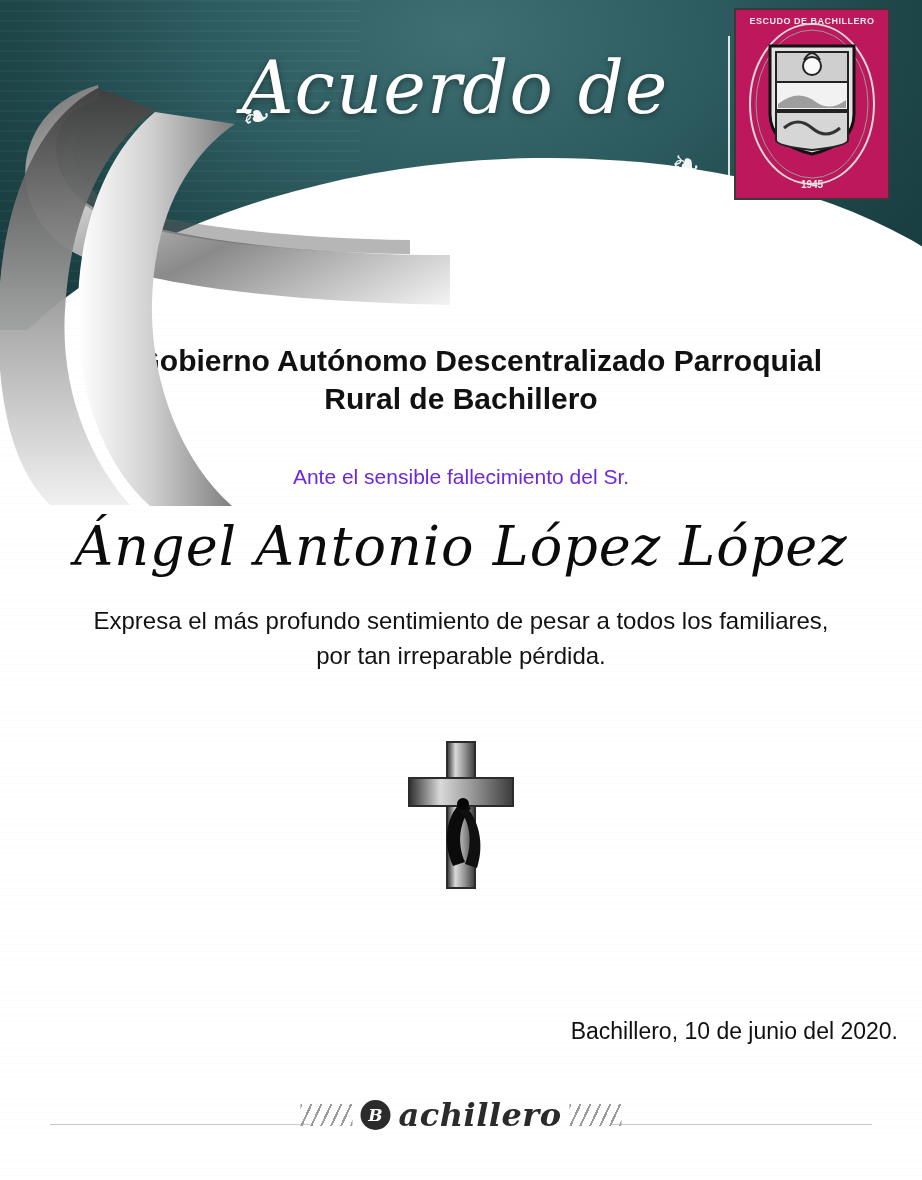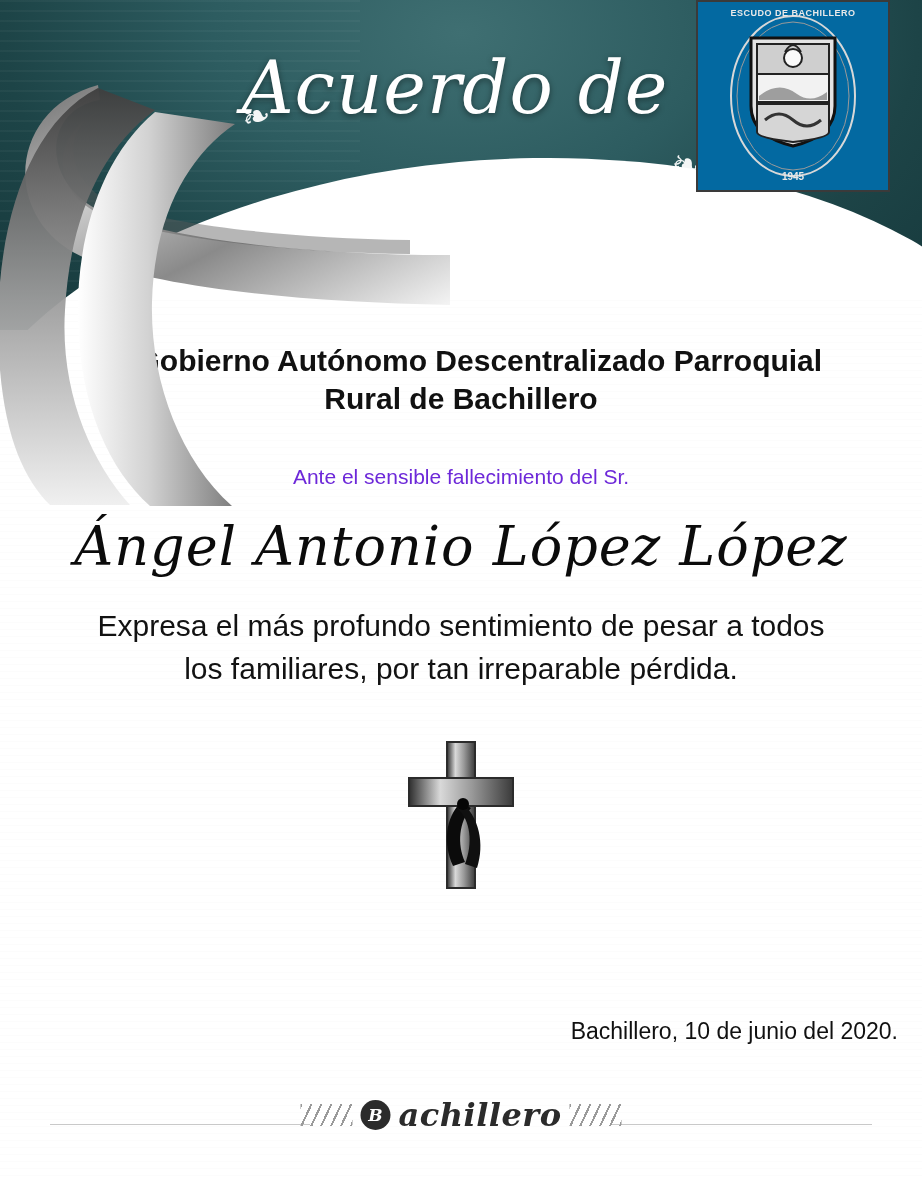--- a/index.html
+++ b/index.html
@@ -96,28 +96,27 @@
     width: 2px;
     height: 150px;
     background: rgba(255,255,255,.85);
     z-index: 6;
   }
 
   
   .crest {
     position: absolute;
     right: 32px;
-    top: 0;
+    top: 8px;
     width: 152px;
     height: 188px;
-    background: #0369a1;
+    background: #be185d;
     border: 2px solid #3a3a3a;
     z-index: 7;
     overflow: hidden;
-    padding-left: 38px;
   }
   .crest-ring {
     position: absolute;
     left: 50%; top: 50%;
     transform: translate(-50%,-50%);
     width: 136px; height: 172px;
   }
   .crest-text {
     position: absolute;
     left: 0; top: 6px;
@@ -182,21 +181,21 @@
     text-align: center;
     font-family: "DejaVu Serif", serif;
     font-style: italic;
     font-size: 54px;
     color: #0b0b0b;
     margin-top: 26px;
     letter-spacing: 1px;
   }
   .expresa {
     text-align: center;
-    font-size: 30px;
+    font-size: 24px;
     color: #121212;
     line-height: 1.45;
     margin: 26px 78px 0 78px;
   }
 
   
   .cross-wrap {
     position: absolute;
     left: 50%;
     top: 740px;

